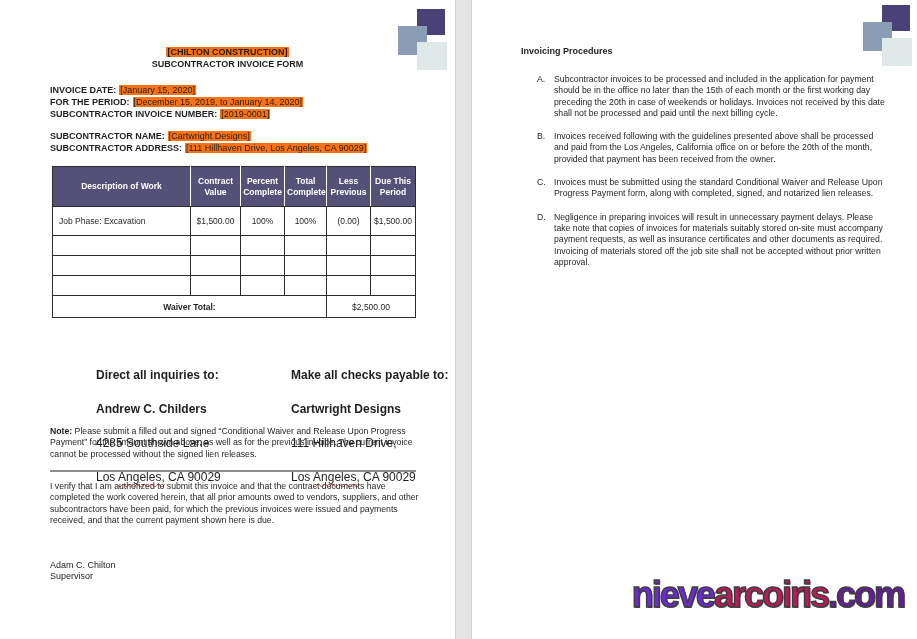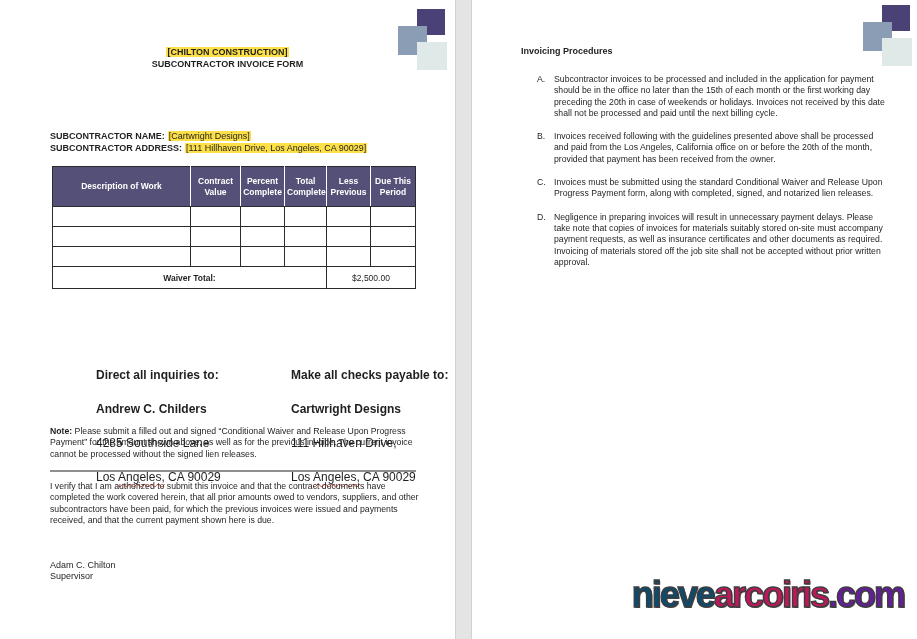--- a/index.html
+++ b/index.html
@@ -14,21 +14,21 @@
   
   .squares { position:absolute; width:50px; height:62px; }
   .squares-left  { left:398px; top:9px; }
   .squares-right { left:391px; top:5px; }
   .sq { position:absolute; }
   .sq-purple { left:19px; top:0;    width:28px; height:26px; background:#4a4176; z-index:1; }
   .sq-blue   { left:0;    top:17px; width:29px; height:29px; background:#8b9db4; z-index:2; }
   .sq-teal   { left:19px; top:33px; width:30px; height:28px; background:#dfe9e7; z-index:3; }
 
   .bold { font-weight:bold; }
-  .hl   { background:#fde047; padding:0 1px;margin-top:16px; }
+  .hl   { background:#f97316; padding:0 1px;margin-top:16px; }
   .val  { margin-left:3px; }
 
   .title { position:absolute; left:45px; top:46px; width:365px; text-align:center;
            font-size:9px; line-height:12px; font-weight:bold; }
 
   .fields { position:absolute; left:50px; font-size:9px; line-height:12px; }
   .fields-1 { top:84px; }
   .fields-2 { top:130px; }
 
   .inv-table { position:absolute; left:52px; top:166px; width:363px; border-collapse:collapse;
@@ -57,21 +57,21 @@
 
   .rp-heading { position:absolute; left:49px; top:46px; font-size:9px; font-weight:bold; }
   .rp-items   { position:absolute; left:65px; top:74px; width:352px; font-size:8.7px; line-height:11.3px; }
   .rp-item    { display:flex; margin-bottom:12px; }
   .rp-label   { width:17px; flex:none; }
   .rp-text    { flex:1; }
 
   .watermark { position:absolute; right:13px; bottom:26px; font-size:36px; font-weight:bold;
                letter-spacing:-2px; line-height:1; -webkit-text-stroke:1.4px #3d3d3d;
                text-shadow:1px 1px 0 #55524e; white-space:nowrap; }
-  .wm-yellow { color:#0c4a6e; }
+  .wm-yellow { color:#6d28d9; }
   .wm-orange { color:#be185d; }
   .wm-purple { color:#651d9c; }
 </style>
 </head>
 <body>
 
 <div class="screen">
 
   <div class="page page-left">
 
@@ -79,20 +79,31 @@
       <div class="sq sq-purple"></div>
       <div class="sq sq-blue"></div>
       <div class="sq sq-teal"></div>
     </div>
 
     <div class="title">
       <div><span class="hl">[CHILTON CONSTRUCTION]</span></div>
       <div>SUBCONTRACTOR INVOICE FORM</div>
     </div>
 
+    <div class="fields fields-1">
+      <div>
+        <span class="bold">INVOICE DATE:</span><span class="hl val">[January 15, 2020]</span>
+      </div>
+      <div>
+        <span class="bold">FOR THE PERIOD:</span><span class="hl val">[December 15, 2019, to January 14, 2020]</span>
+      </div>
+      <div>
+        <span class="bold">SUBCONTRACTOR INVOICE NUMBER:</span><span class="hl val">[2019-0001]</span>
+      </div>
+    </div>
 
     <div class="fields fields-2">
       <div>
         <span class="bold">SUBCONTRACTOR NAME:</span><span class="hl val">[Cartwright Designs]</span>
       </div>
       <div>
         <span class="bold">SUBCONTRACTOR ADDRESS:</span><span class="hl val">[111 Hillhaven Drive, Los Angeles, CA 90029]</span>
       </div>
     </div>
 
@@ -109,20 +120,28 @@
         <tr>
           <th>Description of Work</th>
           <th>Contract Value</th>
           <th>Percent Complete</th>
           <th>Total Complete</th>
           <th>Less Previous</th>
           <th>Due This Period</th>
         </tr>
       </thead>
       <tbody>
+        <tr class="data-row">
+          <td class="desc">Job Phase: Excavation</td>
+          <td>$1,500.00</td>
+          <td>100%</td>
+          <td>100%</td>
+          <td>(0.00)</td>
+          <td>$1,500.00</td>
+        </tr>
         <tr class="empty-row">
           <td></td>
             <td></td>
             <td></td>
             <td></td>
             <td></td>
             <td></td>
         </tr>
         <tr class="empty-row">
           <td></td>

